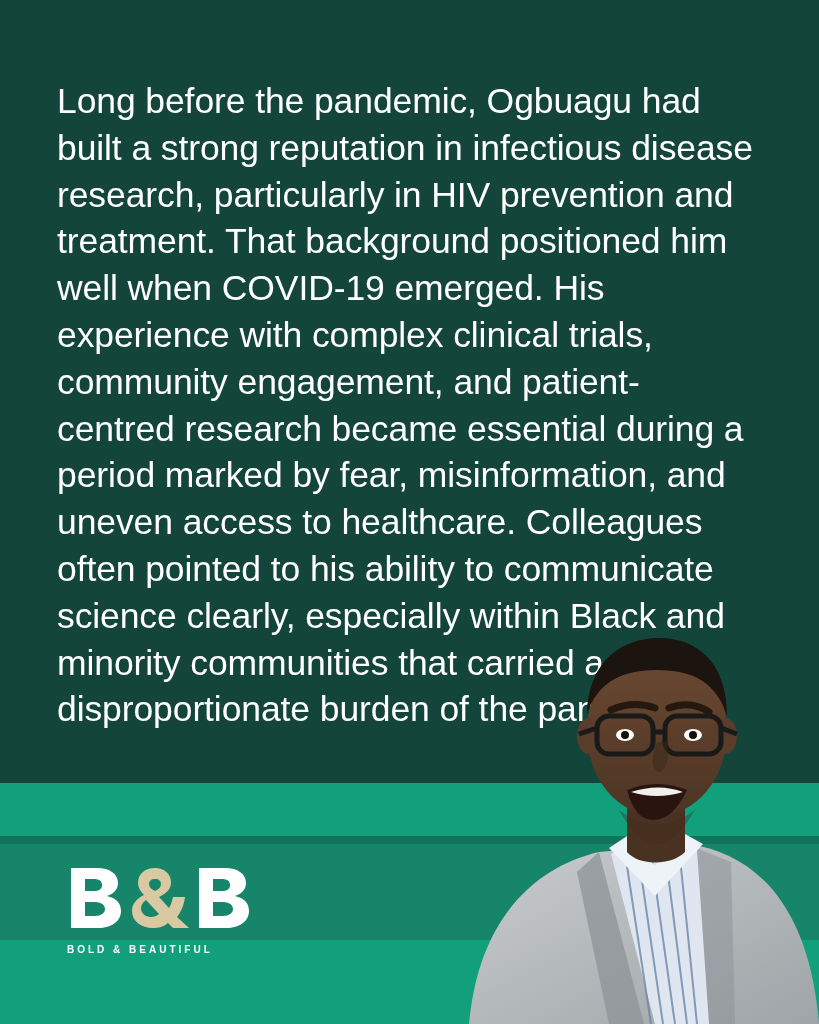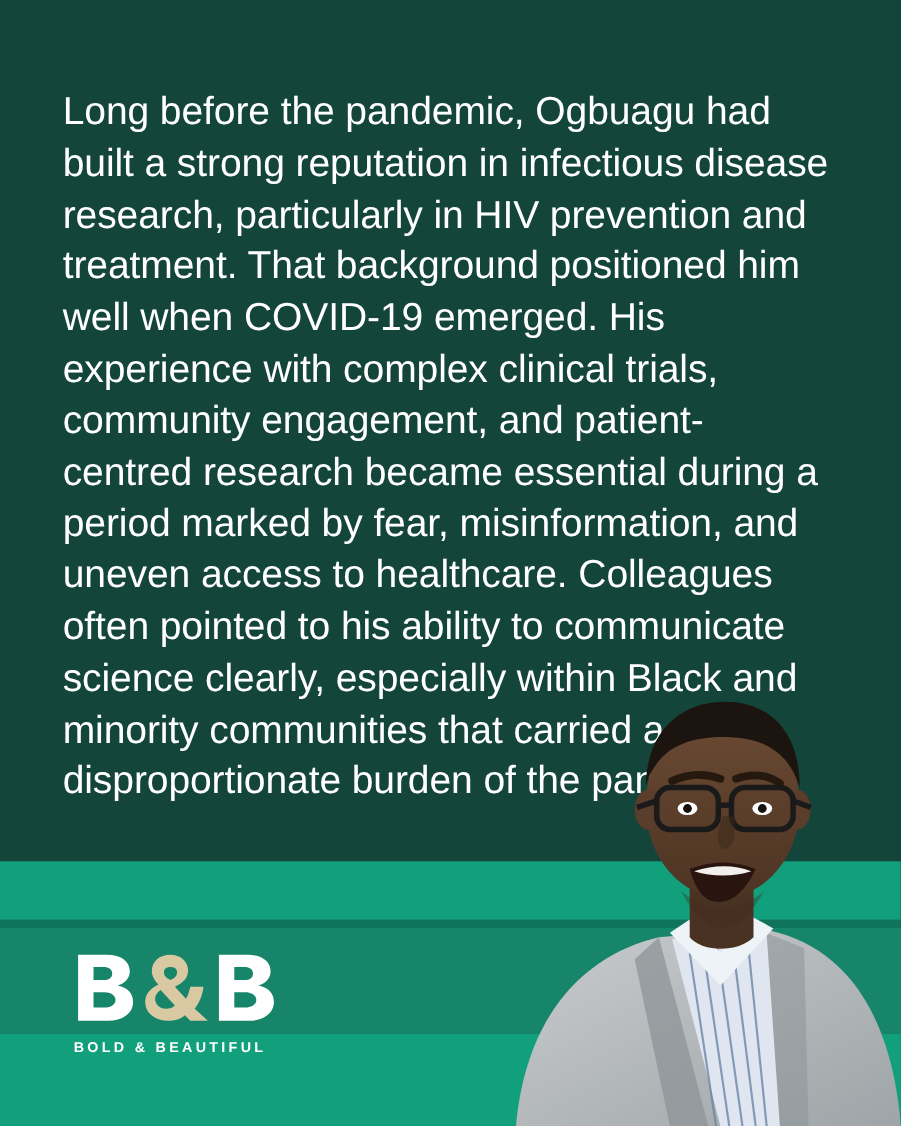--- a/index.html
+++ b/index.html
@@ -79,21 +79,21 @@
   }
   .logo-mark {
     position: relative;
     height: 66px;
     width: 190px;
   }
   .logo-mark svg { display: block; }
   .logo-tagline {
     margin-top: 12px;
     color: #ffffff;
-    font-size: 13px;
+    font-size: 10px;
     letter-spacing: 3.0px;
     font-weight: 700;
   }
 
   
   .portrait {
     position: absolute;
     right: 0px;
     bottom: 0px;
     width: 360px;

